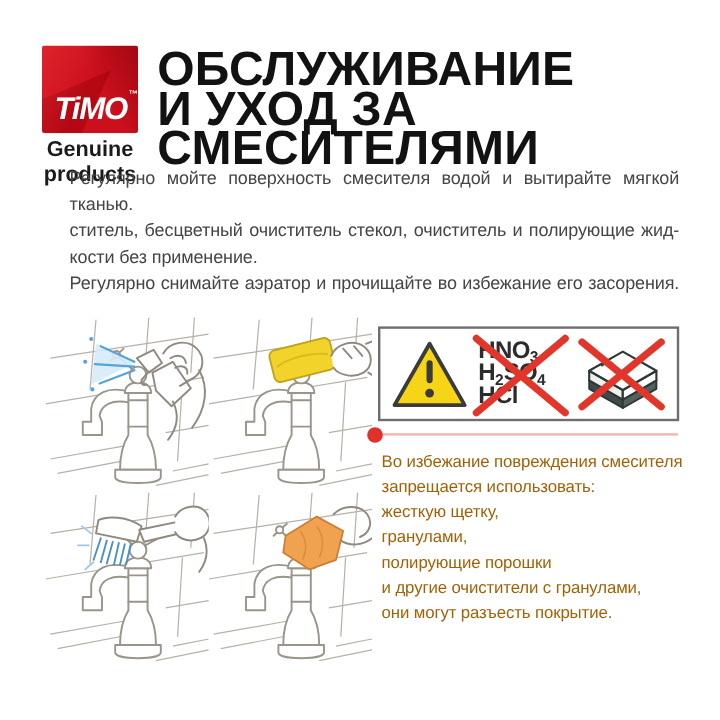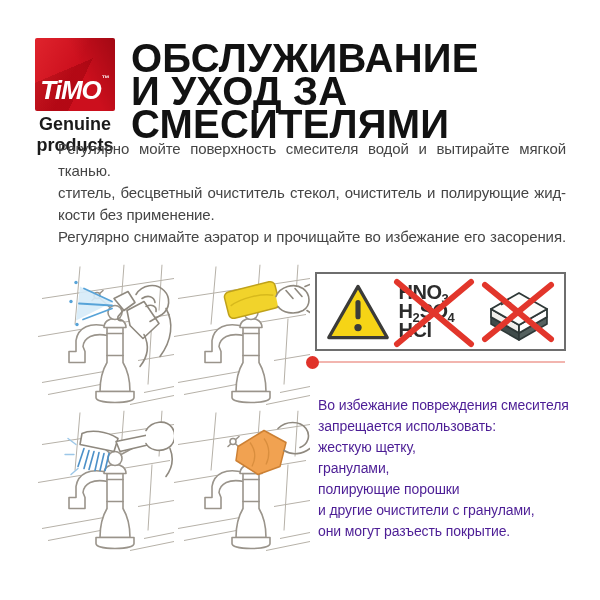--- a/index.html
+++ b/index.html
@@ -10,21 +10,21 @@
   
   .logo-square{
     position:absolute;left:35px;top:38px;width:80px;height:73px;border-radius:2px;
     background-color:#cc0f1d;
     background-image:
       linear-gradient(118deg, rgba(255,70,70,0.38) 0%, rgba(255,70,70,0) 48%),
       linear-gradient(243deg, rgba(110,0,8,0.45) 0%, rgba(110,0,8,0) 42%),
       conic-gradient(from 205deg at 72% 28%, rgba(150,0,10,0.45) 0 42deg, rgba(0,0,0,0) 42deg);
   }
   .logo-word{
-    position:absolute;left:0;right:0;bottom:8px;text-align:center;
+    position:absolute;left:0;right:0;bottom:8px;text-align:right;
     color:#ffffff;font-style:italic;font-weight:bold;font-size:26px;letter-spacing:-1px;line-height:26px;
   }
   .logo-word .tm{font-size:8px;font-style:normal;letter-spacing:0;vertical-align:18px;margin-left:1px;}
   .logo-tagline{
     position:absolute;left:22px;top:114px;width:106px;text-align:center;
     font-weight:bold;font-size:18px;color:#1b1b1b;
   }
   
   .title{
     position:absolute;left:131px;top:42px;width:460px;
@@ -49,22 +49,22 @@
     font-size:20px;line-height:19px;letter-spacing:-0.5px;}
   .chem sub{font-size:13px;line-height:0;vertical-align:-4px;letter-spacing:0;}
   .xmark{position:absolute;pointer-events:none;}
   .chem .xmark{left:-8px;top:-7px;}
   .spongewrap{position:relative;width:74px;height:62px;}
   .spongewrap .xmark{left:-2px;top:-2px;}
   
   .leader-dot{position:absolute;left:306px;top:356px;width:13px;height:13px;border-radius:50%;background:#e0322a;}
   .leader-line{position:absolute;left:313px;top:361px;width:252px;height:2px;background:#f2b5af;}
   
-  .restriction{position:absolute;left:318px;top:374px;width:262px;color:#4c1d95;
-    font-size:14px;line-height:21px;letter-spacing:-0.1px;margin-top:21px;}
+  .restriction{position:absolute;left:318px;top:374px;width:262px;color:#a16207;
+    font-size:14px;line-height:21px;letter-spacing:-0.1px;}
   .restriction .line{white-space:nowrap;}
 </style>
 </head>
 <body>
 
 <svg width="0" height="0" style="position:absolute" aria-hidden="true">
   <defs>
     <symbol id="faucet" viewBox="0 0 136 145">
       <g stroke="#b6b1a8" stroke-width="1" fill="none">
         <path d="M42,2 L37,60"></path>

